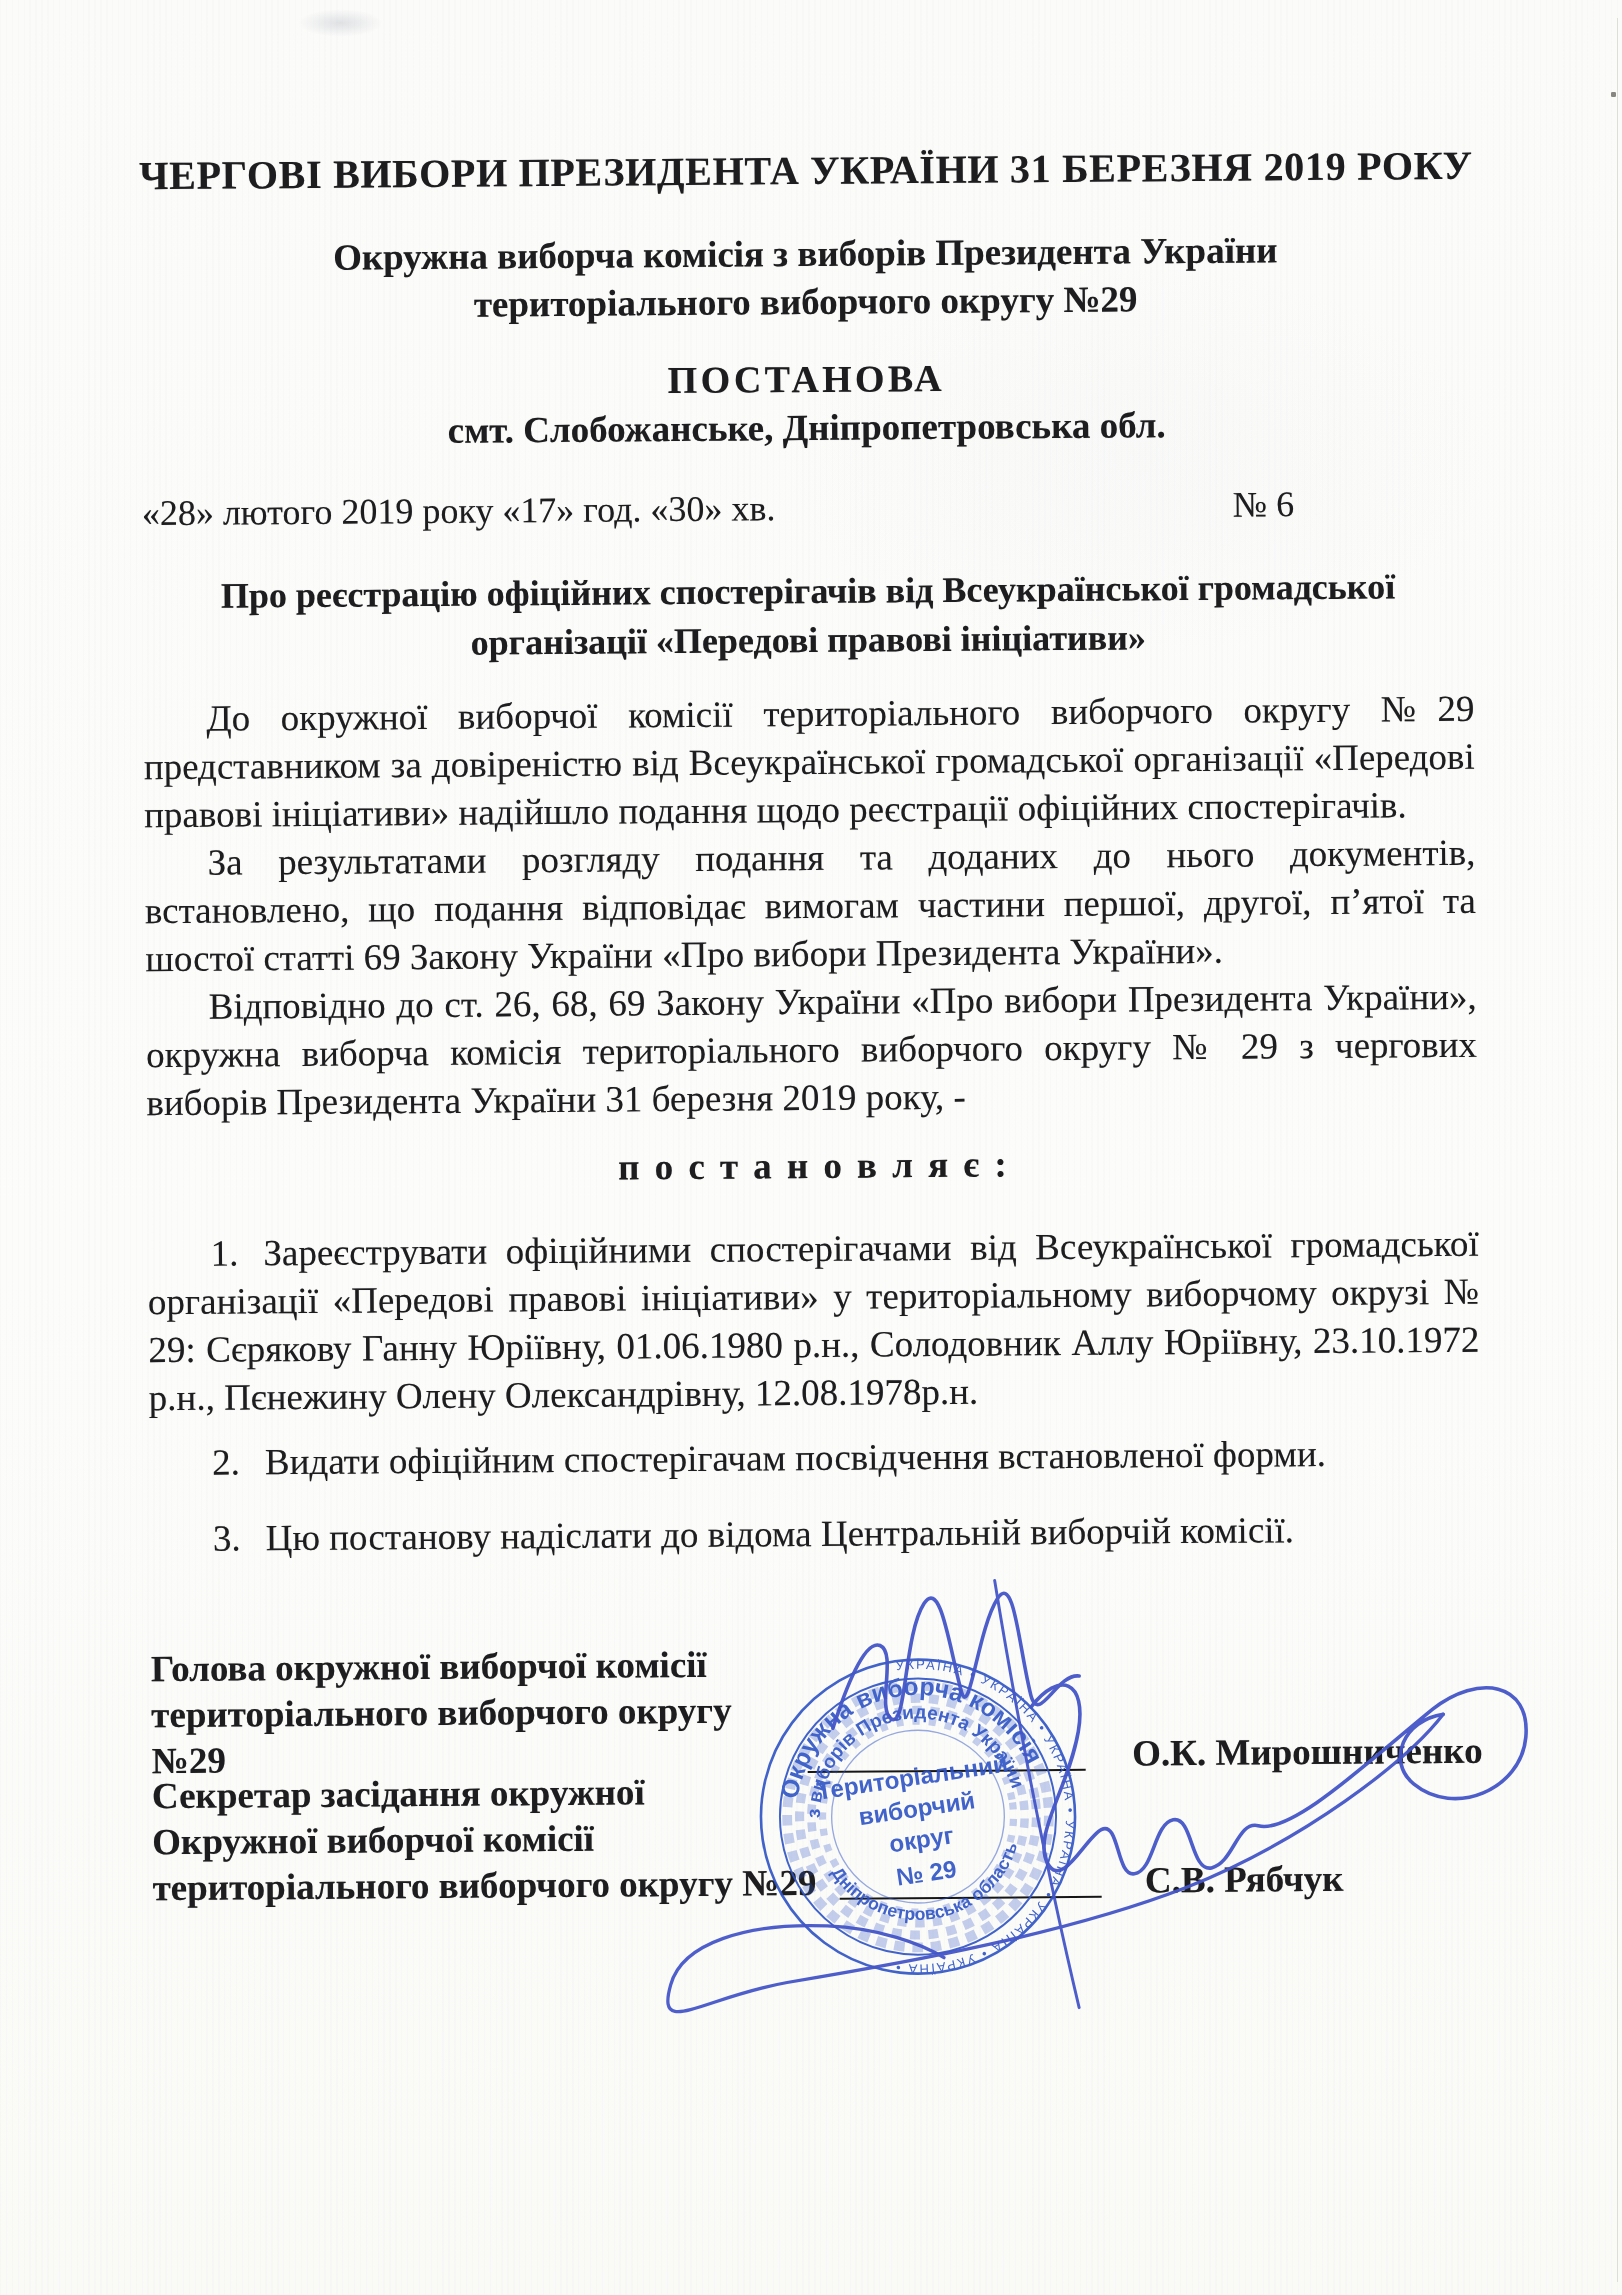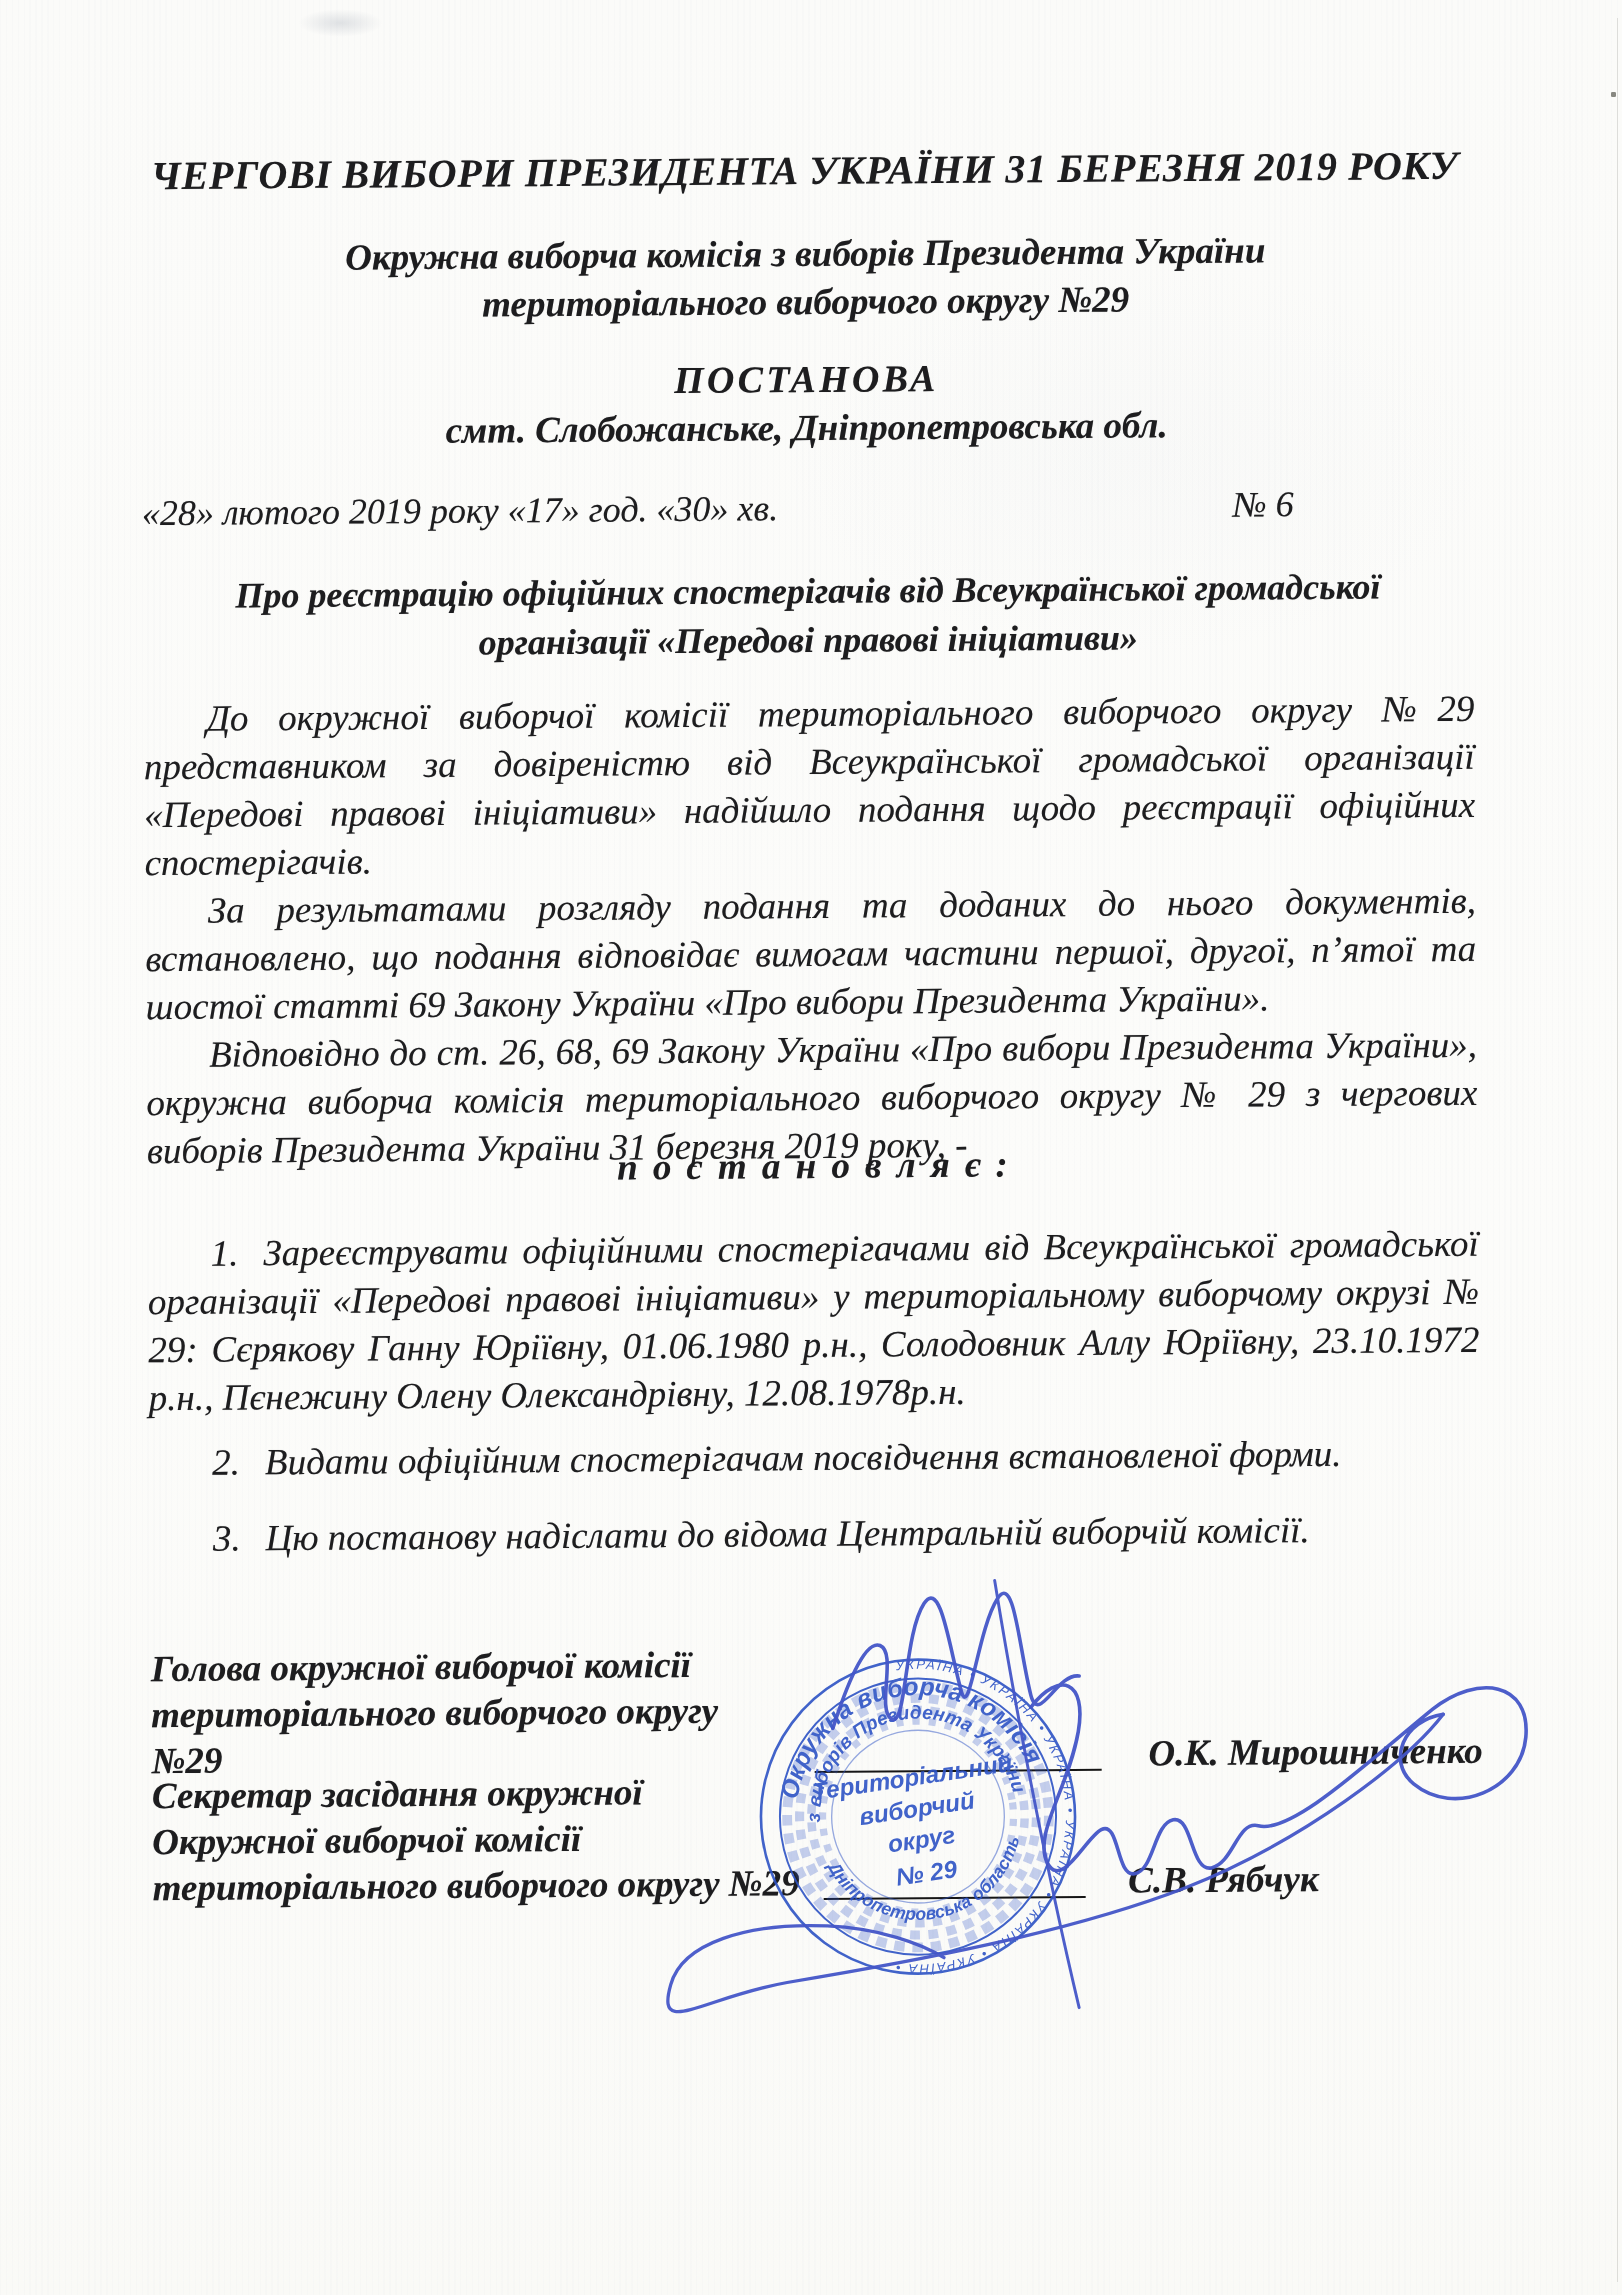--- a/index.html
+++ b/index.html
@@ -6,21 +6,20 @@
   .page{
     position:relative;
     width:1623px;height:2295px;
     background:
       radial-gradient(ellipse 589px 327px at 70% 20%, rgba(220,224,232,.10), transparent 60%),
       repeating-linear-gradient(90deg, rgba(190,198,212,.05) 0 1.3px, transparent 1.3px 5.9px),
       linear-gradient(180deg,#fbfbf9 0%,#fcfcfa 55%,#fafaf7 100%);
     overflow:hidden;
     font-family:"Liberation Serif","DejaVu Serif",serif;
     color:#1d1d1f;
-    font-style:italic;
   }
   .content{position:absolute;inset:0;transform:rotate(-0.45deg);transform-origin:50% 40%;}
   .blk{position:absolute;left:145px;right:147px;}
   .scan-text{text-shadow:0 0 0.7px rgba(25,25,28,.4);}
   .kicker{top:147px;text-align:center;font-weight:bold;font-size:40px;letter-spacing:0.7px;white-space:nowrap;}
   .org{top:230px;text-align:center;font-weight:bold;font-size:37px;line-height:48px;}
   .doc-type{top:357px;text-align:center;font-weight:bold;font-size:38px;letter-spacing:3.3px;}
   .place{top:406px;text-align:center;font-weight:bold;font-size:37px;}
   .date-row{top:487px;font-size:36px;}
   .doc-number{position:absolute;left:1091px;top:0;}

